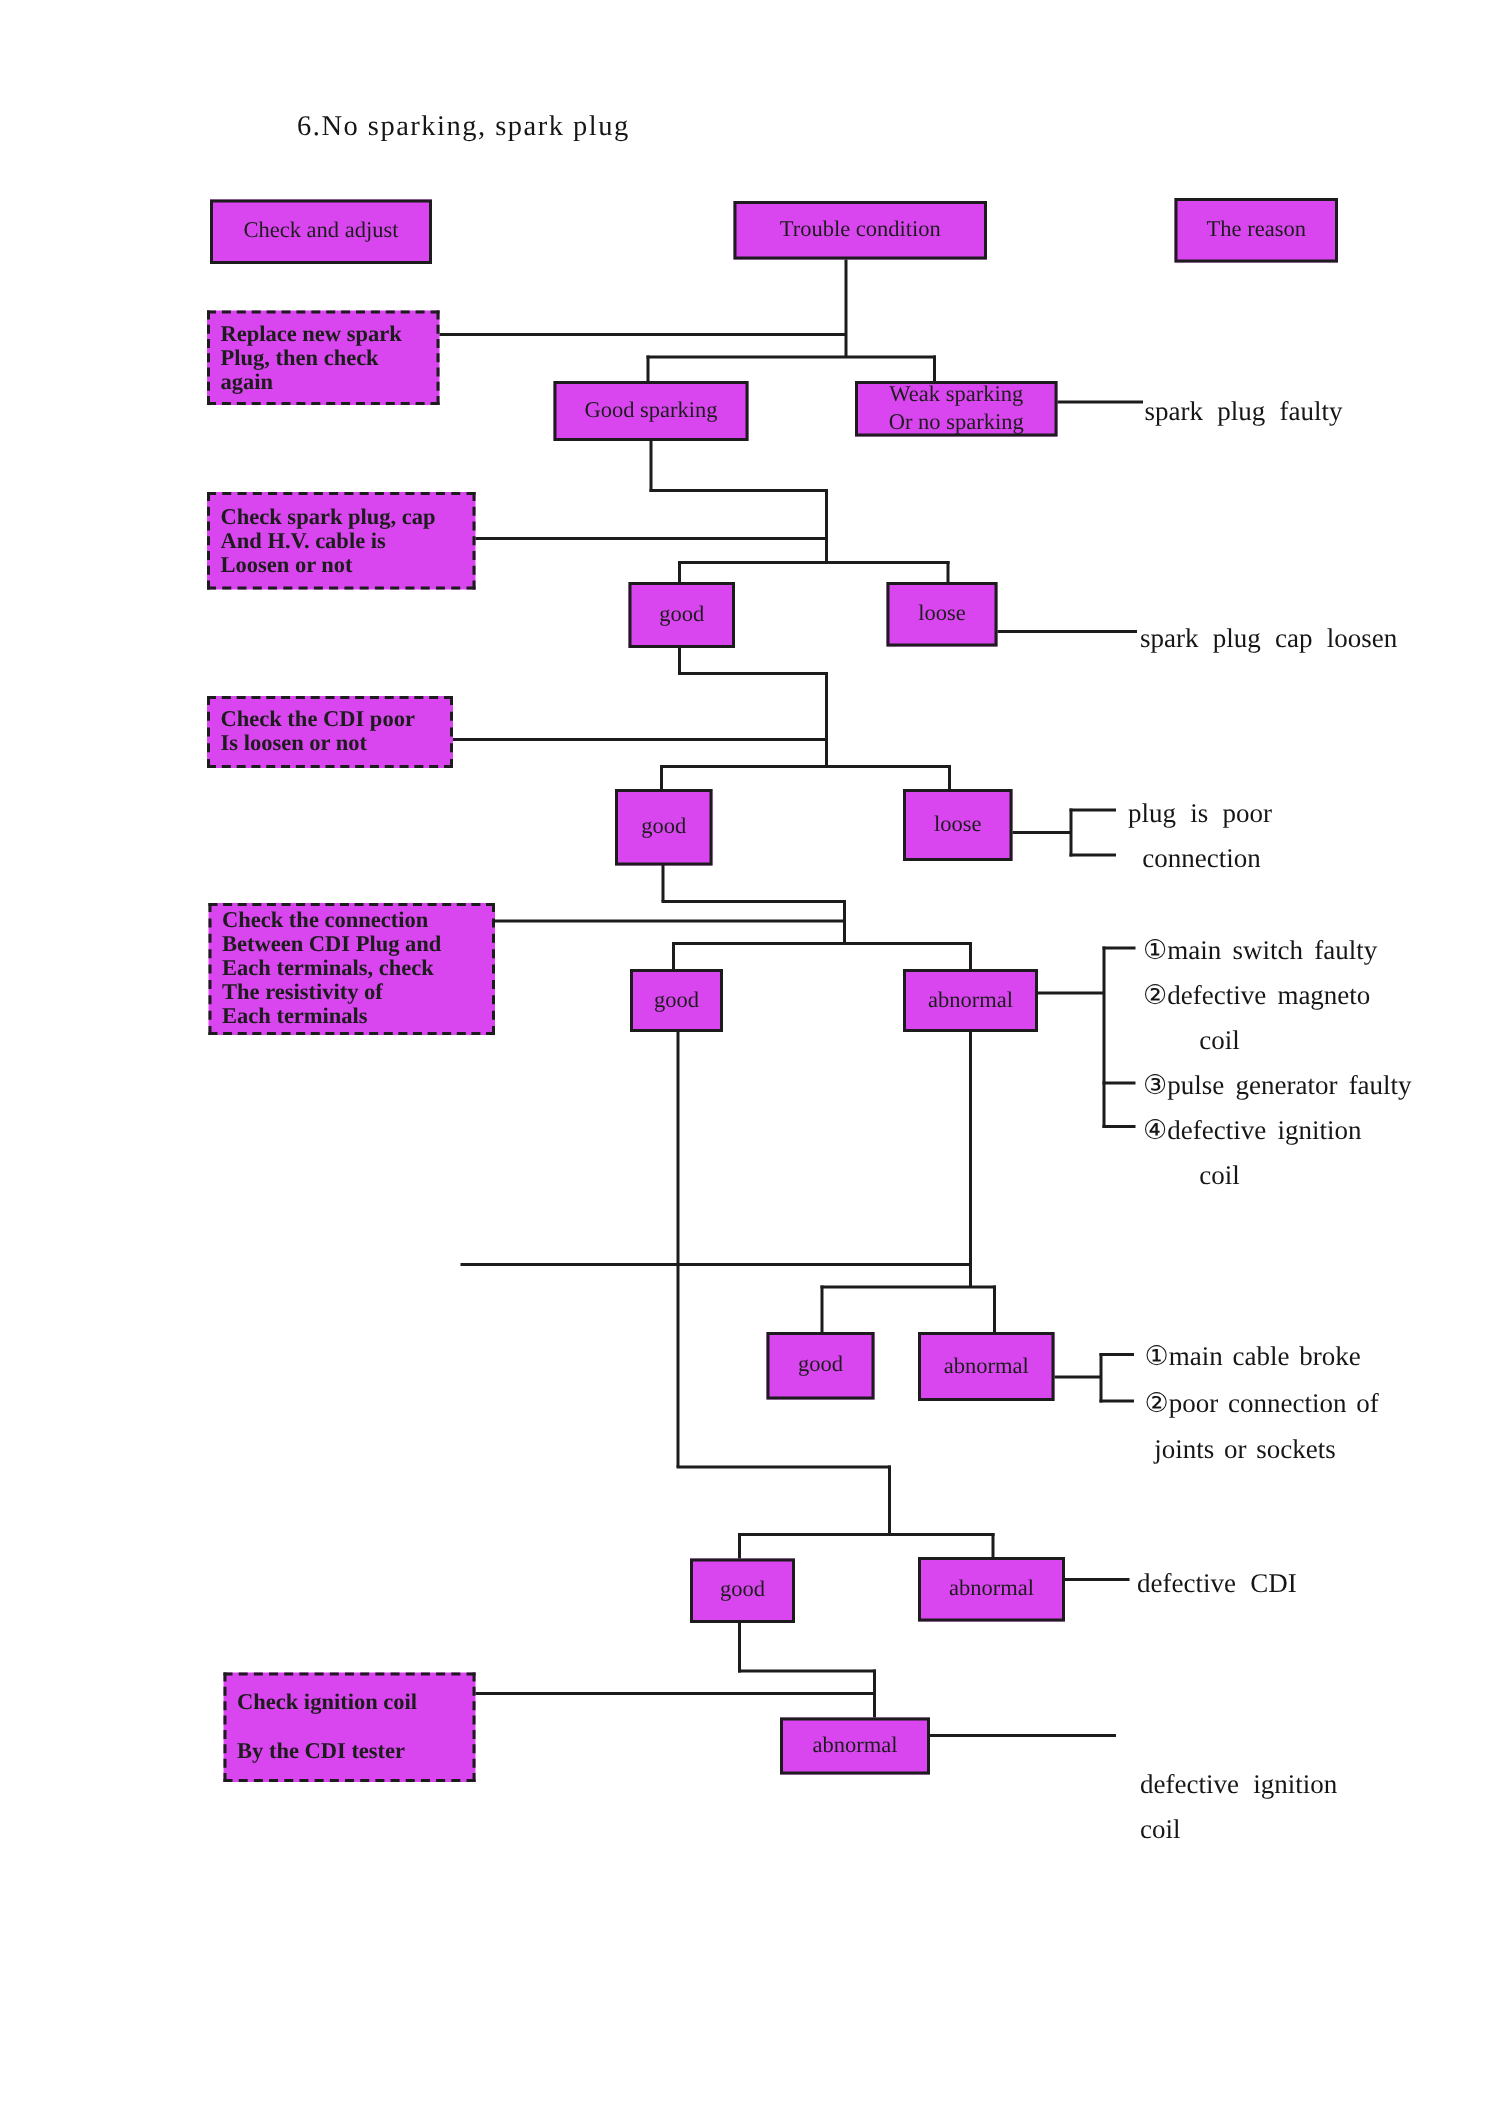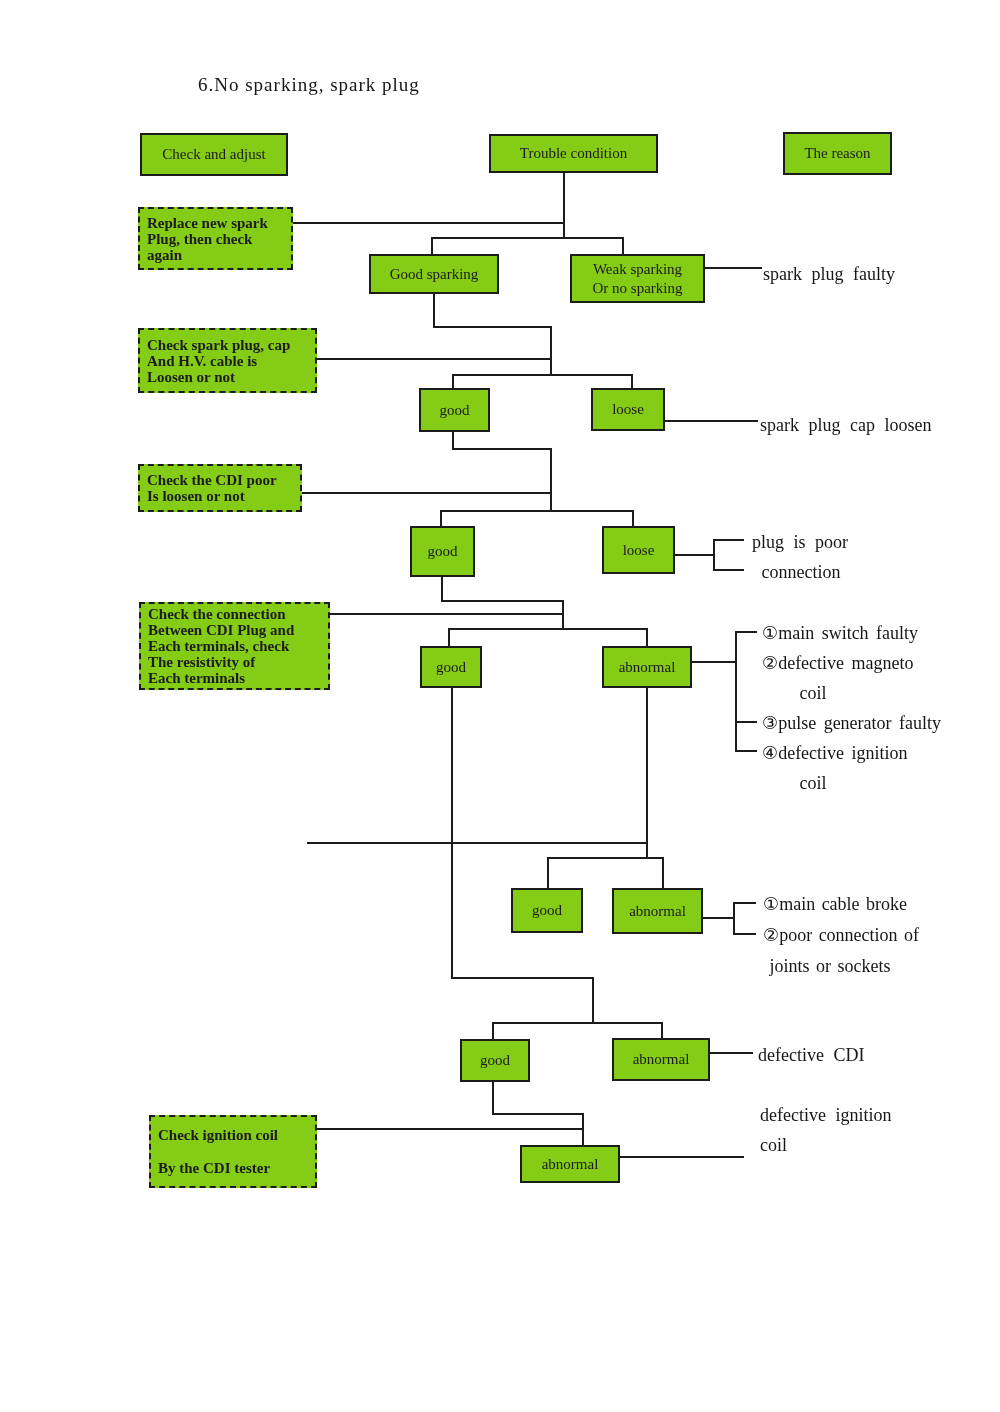--- a/index.html
+++ b/index.html
@@ -9,21 +9,21 @@
     color:#1c1c1c; overflow:hidden;
   }
   .title {
     position:absolute; left:198px; top:74px; font-size:19px;
     letter-spacing:1px; white-space:pre; color:#161616;
   }
   .box {
     position:absolute; box-sizing:border-box; border:2px solid #1c1c1c;
     display:flex; align-items:center; justify-content:center;
     text-align:center; font-size:15px; line-height:19px;
-    white-space:pre-line; background:#84cc16;
+    white-space:pre-line; background:#d946ef;
   }
   .dashed {
     border:2px dashed #1c1c1c; justify-content:flex-start;
     text-align:left; padding:2px 7px; font-size:15px; line-height:16px;font-weight:bold;
   }
   .reason {
     position:absolute; font-size:18px; line-height:30px;
     white-space:pre-wrap; word-spacing:5px; color:#161616;
   }
   .ln { position:absolute; background:#1c1c1c; }
@@ -49,21 +49,21 @@
 Is loosen or not</div>
   <div class="box dashed" style="left:139px;top:602px;width:191px;height:88px">Check the connection
 Between CDI Plug and
 Each terminals, check
 The resistivity of
 Each terminals</div>
   <div class="box dashed" style="left:149px;top:1115px;width:168px;height:73px;line-height:33px">Check ignition coil
 By the CDI  tester</div>
 
   <div class="box" style="left:369px;top:254px;width:130px;height:40px">Good sparking</div>
-  <div class="box" style="left:570px;top:254px;width:135px;height:49px">Weak sparking
+  <div class="box" style="left:570px;top:254px;width:135px;height:37px">Weak sparking
 Or no sparking</div>
   <div class="box" style="left:419px;top:388px;width:71px;height:44px">good</div>
   <div class="box" style="left:591px;top:388px;width:74px;height:43px">loose</div>
   <div class="box" style="left:410px;top:526px;width:65px;height:51px">good</div>
   <div class="box" style="left:602px;top:526px;width:73px;height:48px">loose</div>
   <div class="box" style="left:420px;top:646px;width:62px;height:42px">good</div>
   <div class="box" style="left:602px;top:646px;width:90px;height:42px">abnormal</div>
   <div class="box" style="left:511px;top:888px;width:72px;height:45px">good</div>
   <div class="box" style="left:612px;top:888px;width:91px;height:46px">abnormal</div>
   <div class="box" style="left:460px;top:1039px;width:70px;height:43px">good</div>
@@ -77,21 +77,21 @@
   <div class="reason" style="left:762px;top:618px;word-spacing:3px">①main switch faulty
 ②defective magneto
      coil
 ③pulse generator faulty
 ④defective ignition
      coil</div>
   <div class="reason" style="left:763px;top:889px;line-height:31px;word-spacing:2px">①main cable broke
 ②poor connection of
  joints or sockets</div>
   <div class="reason" style="left:758px;top:1040px">defective CDI</div>
-  <div class="reason" style="left:760px;top:1100px">defective ignition
+  <div class="reason" style="left:760px;top:1174px">defective ignition
 coil</div>
 
   <i class="ln" style="left:563px;top:173px;width:2px;height:65px"></i>
   <i class="ln" style="left:293px;top:222px;width:271px;height:2px"></i>
   <i class="ln" style="left:431px;top:237px;width:193px;height:2px"></i>
   <i class="ln" style="left:431px;top:237px;width:2px;height:17px"></i>
   <i class="ln" style="left:622px;top:237px;width:2px;height:17px"></i>
   <i class="ln" style="left:705px;top:267px;width:57px;height:2px"></i>
 
   <i class="ln" style="left:433px;top:294px;width:2px;height:34px"></i>

